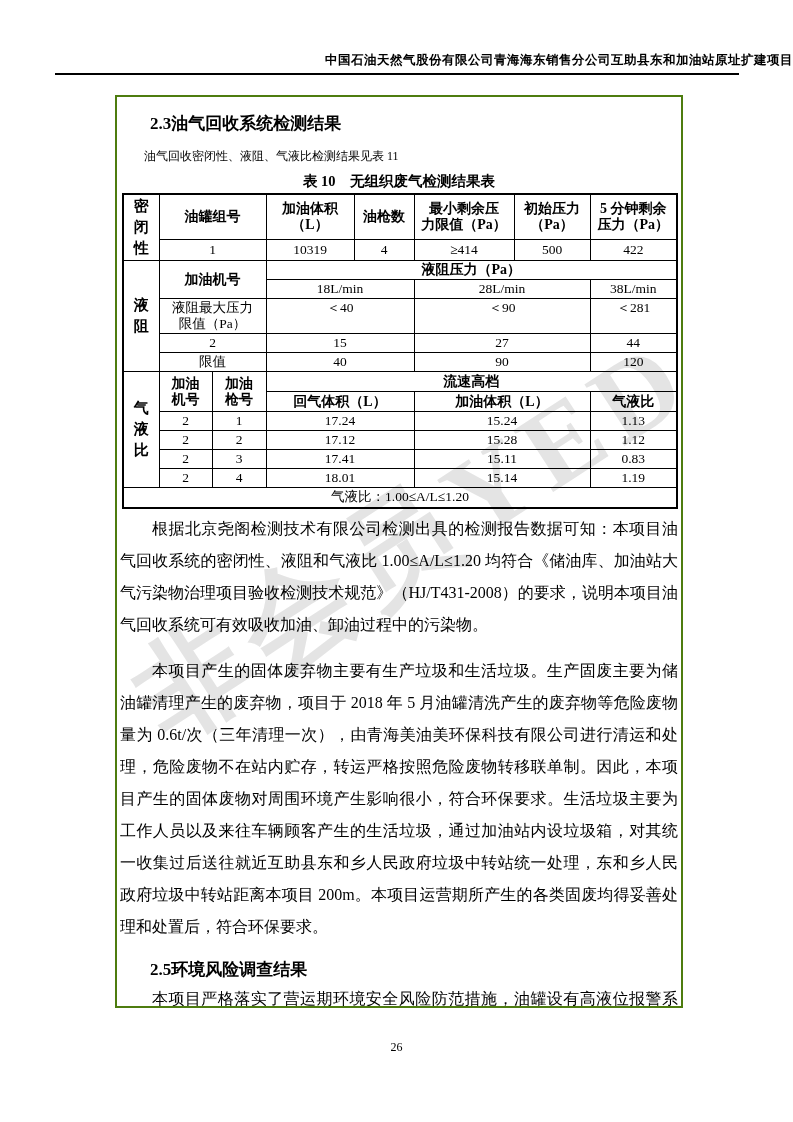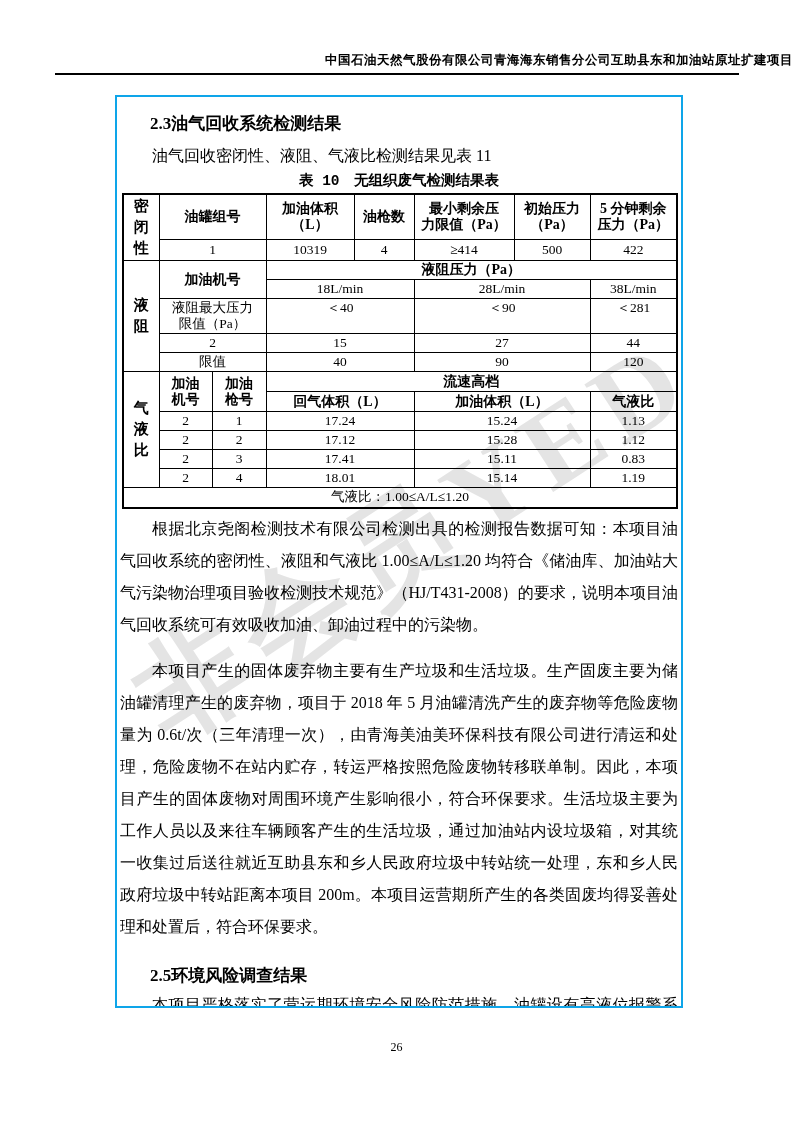--- a/index.html
+++ b/index.html
@@ -23,36 +23,36 @@
   .watermark {
     position:absolute; left:148px; top:635px; z-index:0;
     font-size:112px; font-weight:bold; color:#e4e4e4; letter-spacing:10px;
     transform:rotate(-33deg); transform-origin:0 50%;
     white-space:nowrap; pointer-events:none; user-select:none;
   }
 
   
   .content-box {
     position:absolute; left:115px; top:95px; width:568px; height:913px;
-    border:2px solid #0ea5e9; box-sizing:border-box; z-index:1;
+    border:2px solid #4d7c0f; box-sizing:border-box; z-index:1;
     padding:0 3px; overflow:hidden;
   }
 
   .sec-heading {
     font-size:17px; font-weight:bold; margin:16px 0 0 30px; line-height:22px;
   }
   .sec-heading.h24 { margin-top:6px; }
-  .sec-heading.h25 { margin-top:22px; }
+  .sec-heading.h25 { margin-top:16px; }
 
   .intro-line {
-    font-size:16px; margin:10px 0 0 0; text-indent:2em; line-height:22px;
+    font-size:12px; margin:10px 0 0 0; text-indent:2em; line-height:22px;
   }
 
   .tbl-caption {
-    text-align:center; font-weight:bold; font-size:14.5px; margin:4px 0 0 0; line-height:20px;font-family:Liberation Mono, monospace;
+    text-align:center; font-weight:bold; font-size:14.5px; margin:4px 0 0 0; line-height:20px;
   }
 
   table.t10 {
     border-collapse:collapse; table-layout:fixed;
     width:554px; margin:2px 0 0 2px;
   }
   table.t10 td {
     border:1px solid #000; text-align:center; vertical-align:middle;
     font-size:13.5px; line-height:16px; padding:1px 2px;
     white-space:pre-line; overflow:hidden;

